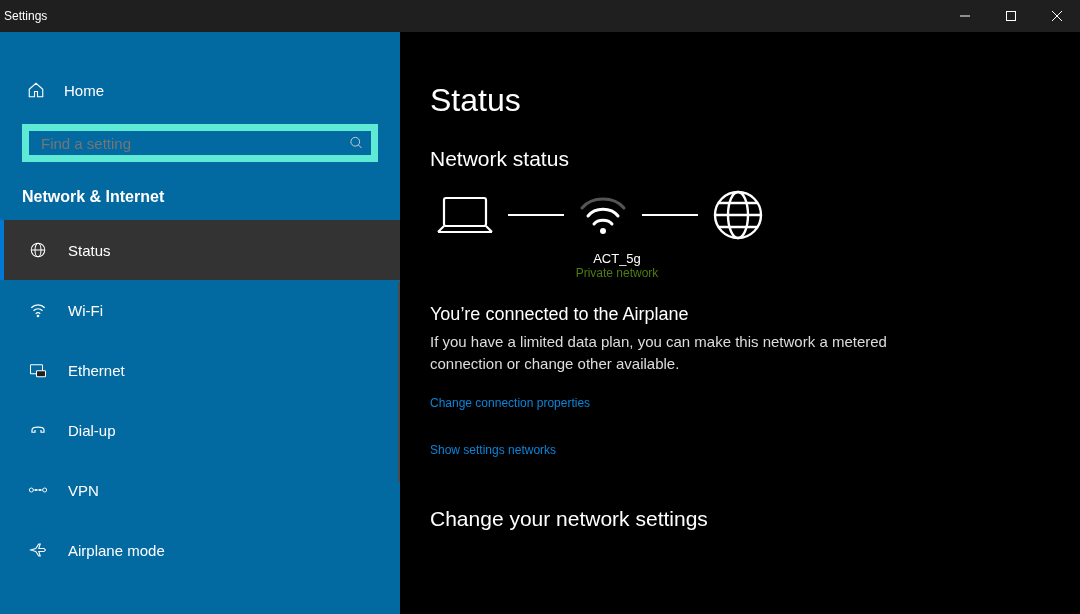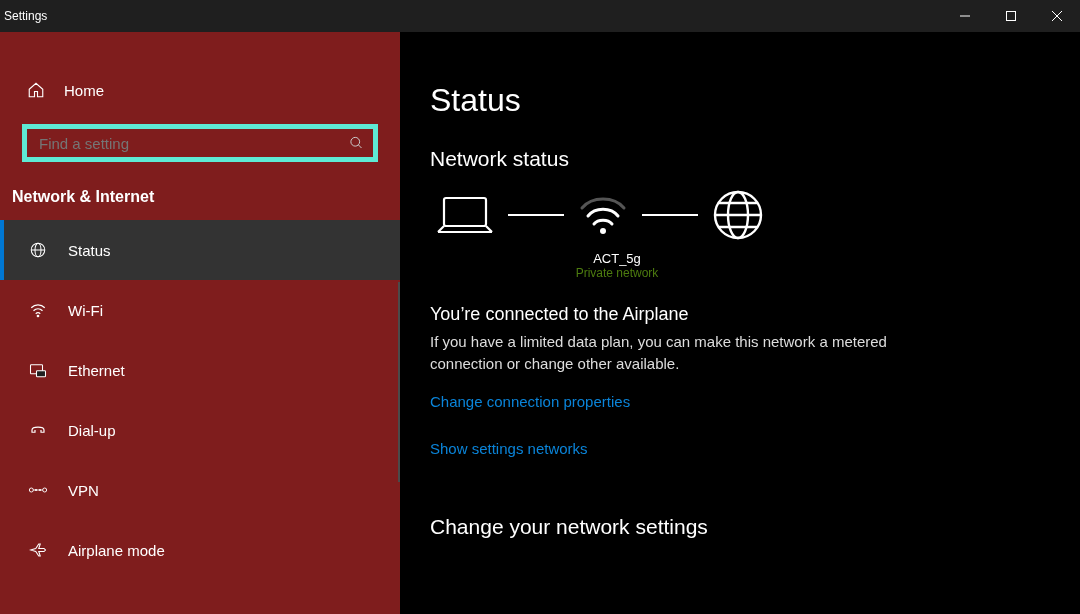--- a/index.html
+++ b/index.html
@@ -13,41 +13,41 @@
     height: 32px; display: flex; align-items: center; background: #1f1f1f;
     font-size: 12px; padding-left: 4px; color: #fff;
   }
   .titlebar .spacer { flex: 1; }
   .tb-btn {
     width: 46px; height: 32px; display: flex; align-items: center; justify-content: center;
     color: #fff;
   }
   .body { flex: 1; display: flex; min-height: 0; }
   .sidebar {
-    width: 400px; background: #7f1d1d; display: flex; flex-direction: column;
+    width: 400px; background: #0369a1; display: flex; flex-direction: column;
     padding-top: 36px; position: relative;
   }
   .home-row {
     display: flex; align-items: center; gap: 18px; padding: 0 26px 0 26px;
     height: 44px; font-size: 15px;
   }
   .home-row .icon { width: 20px; display:flex; justify-content:center; }
   .search-wrap { padding: 12px 22px 18px 22px; }
   .search {
-    width: 100%; height: 38px; border: 5px solid #5eead4; background: transparent;
+    width: 100%; height: 38px; border: 7px solid #5eead4; background: transparent;
     color: #ccc; font-size: 15px; padding: 0 40px 0 12px; outline: none;
     font-family: inherit; font-weight: 300;
   }
   .search-box { position: relative; }
   .search-icon {
     position: absolute; right: 14px; top: 50%; transform: translateY(-50%);
     color: #ccc; pointer-events: none;
   }
   .section-title {
-    padding: 8px 22px 14px 12px; font-size: 16px; font-weight: 600;
+    padding: 8px 22px 14px 22px; font-size: 16px; font-weight: 600;
   }
   .nav { position: relative; }
   .nav-item {
     display: flex; align-items: center; gap: 20px; height: 60px;
     padding: 0 26px 0 24px; font-size: 15px; color: #fff;
     border-left: 4px solid transparent;
   }
   .nav-item.active { background: #333333; border-left-color: #0078d4; }
   .nav-item .icon { width: 20px; display:flex; justify-content:center; color:#fff; }
   .scroll-hint {
@@ -62,22 +62,22 @@
   .h2 { font-size: 21px; font-weight: 400; margin-bottom: 12px; }
   .diagram {
     display: flex; align-items: center; gap: 14px; padding: 6px 0 4px 6px;
   }
   .diag-line { width: 56px; height: 2px; background: #fff; }
   .diag-labels { text-align: center; width: 390px; padding-left: 0px; margin-left: -8px; margin-bottom: 24px; }
   .ssname { font-size: 13px; margin-top: 6px; }
   .sstype { font-size: 12px; color: #4d7c0f; }
   .conn-title { font-size: 18px; font-weight: 400; margin-bottom: 6px; }
   .conn-desc { font-size: 15px; color: #ddd; max-width: 520px; line-height: 1.45; margin-bottom: 18px; }
-  .link { color: #0a84d9; font-size: 15px; display: inline-block; margin-bottom: 30px; cursor: pointer; }
-  .h2b { font-size: 21px; font-weight: 400; margin-top: 28px; }
+  .link { color: #0a84d9; font-size: 12px; display: inline-block; margin-bottom: 30px; cursor: pointer; }
+  .h2b { font-size: 21px; font-weight: 400; margin-top: 20px; }
   svg { display:block; }
 </style>
 </head>
 <body>
 
 <div class="window">
   <div class="titlebar">
     <span>Settings</span>
     <div class="spacer"></div>
     <div class="tb-btn">

